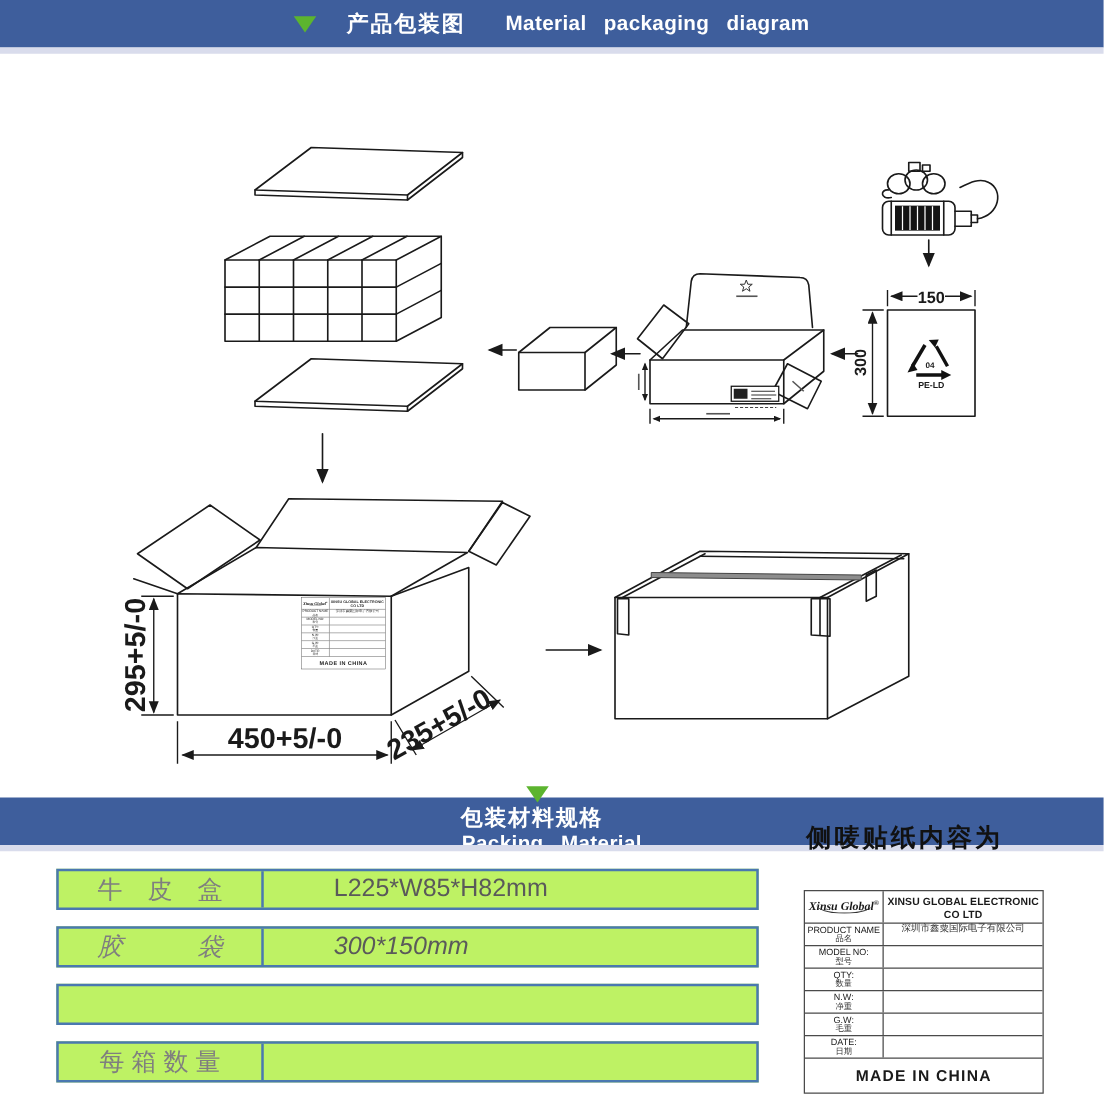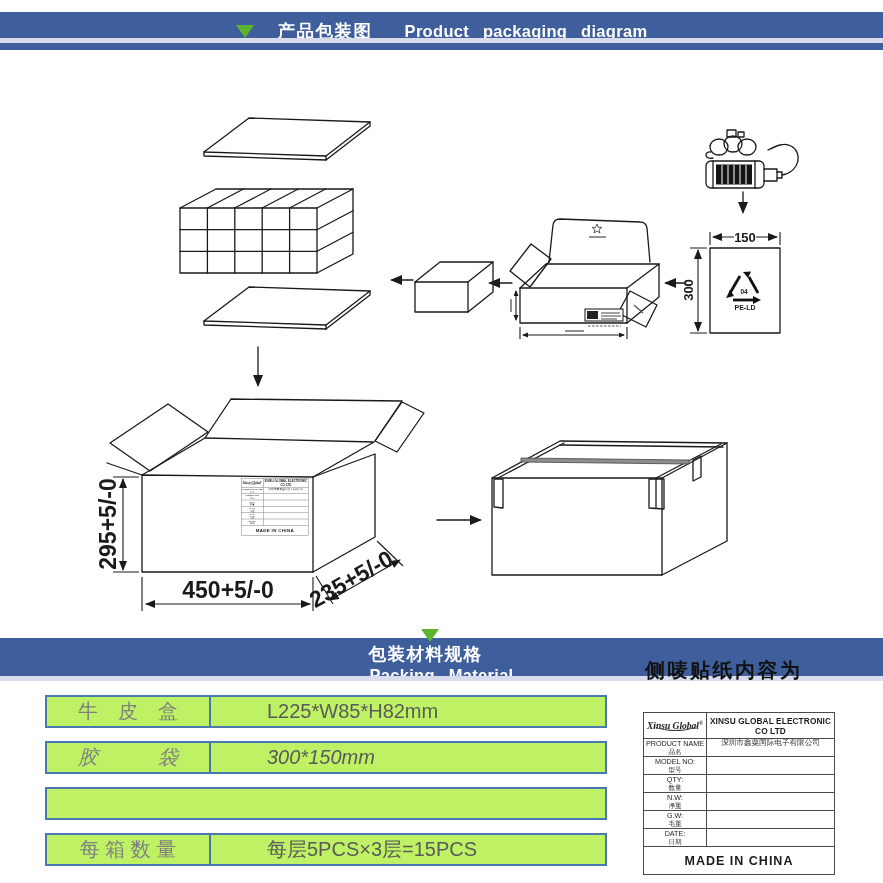--- a/index.html
+++ b/index.html
@@ -4,21 +4,21 @@
 <style>
   html,body { margin:0; padding:0; }
   body {
     width:883px; height:883px; position:relative; overflow:hidden;
     background:#ffffff; font-family:"Liberation Sans", sans-serif;
   }
   .bar {
     position:absolute; left:0; width:883px; height:38px; background:#3e5e9c;
     display:flex; align-items:center; justify-content:center; color:#fff;
   }
-  .bar1 { top:0;margin-top:12px; } .bar2 { top:638px;flex-direction:column; }
+  .bar1 { top:0; } .bar2 { top:638px;flex-direction:column; }
   .strip { position:absolute; left:0; width:883px; height:5px; background:#d9dcec; }
   .strip1 { top:38px; } .strip2 { top:676px; }
   .tri {
     width:0; height:0; border-left:9px solid transparent; border-right:9px solid transparent;
     border-top:13px solid #5cb42f; margin-right:24px;
   }
   .bar-cn { font-size:17.5px; font-weight:bold; letter-spacing:1.5px; margin-right:32px; white-space:pre; }
   .bar-en { font-size:16.5px; font-weight:bold; word-spacing:9px; letter-spacing:0.3px; }
 
   svg .ln { fill:none; stroke:#1a1a1a; stroke-width:1.3; stroke-linejoin:round; stroke-linecap:round; }
@@ -60,21 +60,21 @@
   .pl-rr { flex:1; border-left:1px solid #4a4a4a; }
   .pl-footer { border-top:1px solid #4a4a4a; height:27px; display:flex; align-items:center; justify-content:center;
     font-weight:bold; font-size:12.5px; letter-spacing:1px; }
 </style>
 </head>
 <body>
 
 <div class="bar bar1">
   <span class="tri"></span>
   <span class="bar-cn">产品包装图</span>
-  <span class="bar-en">Product packaging diagram</span>
+  <span class="bar-en">Material packaging diagram</span>
 </div>
 <div class="strip strip1"></div>
 
 <svg width="883" height="594" viewBox="0 44 883 594" style="position:absolute; top:44px; left:0;" xmlns="http://www.w3.org/2000/svg">
   <defs>
     <marker id="mA" markerWidth="12" markerHeight="10" refX="9" refY="4" orient="auto" markerUnits="userSpaceOnUse">
       <path d="M0,0 L10,4 L0,8 Z" fill="#1a1a1a"></path>
     </marker>
     <marker id="mAs" markerWidth="12" markerHeight="10" refX="9" refY="4" orient="auto-start-reverse" markerUnits="userSpaceOnUse">
       <path d="M0,0 L10,4 L0,8 Z" fill="#1a1a1a"></path>
@@ -290,21 +290,20 @@
   <div class="spec-value">L225*W85*H82mm</div>
 </div>
 <div class="spec-row" style="top:741px;font-style:italic;">
   <div class="spec-label">胶　　　袋</div>
   <div class="spec-value">300*150mm</div>
 </div>
 <div class="spec-row" style="top:787px;">
 </div>
 <div class="spec-row" style="top:833px;">
   <div class="spec-label">每 箱 数 量</div>
-  <div class="spec-value">每层5PCS×3层=15PCS</div>
 </div>
 
 <div class="side-title">侧唛贴纸内容为</div>
 
 <div class="pack-label big">
   <div class="pl-header">
     <div class="pl-logo">
       <span class="pl-brand"><span>Xinsu Global</span><span class="pl-reg">®</span></span>
       <span class="pl-swoosh"></span>
     </div>

